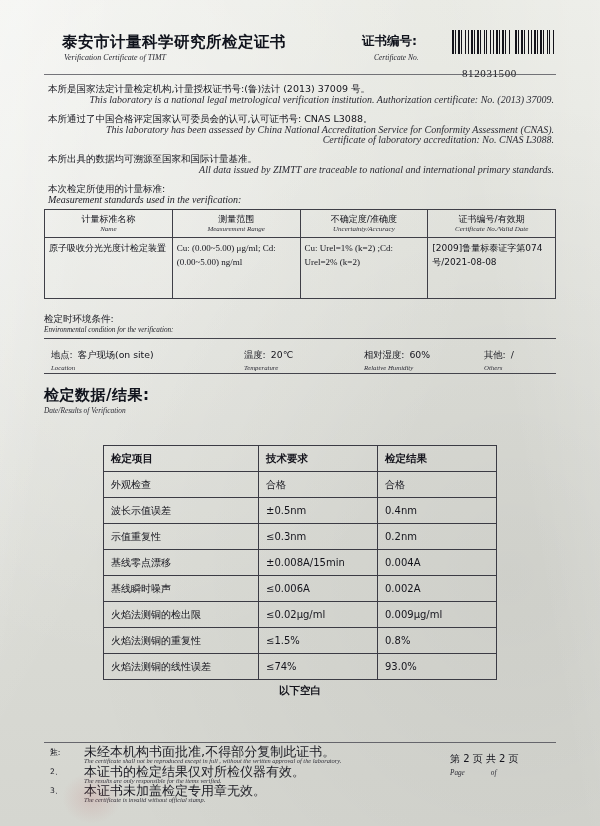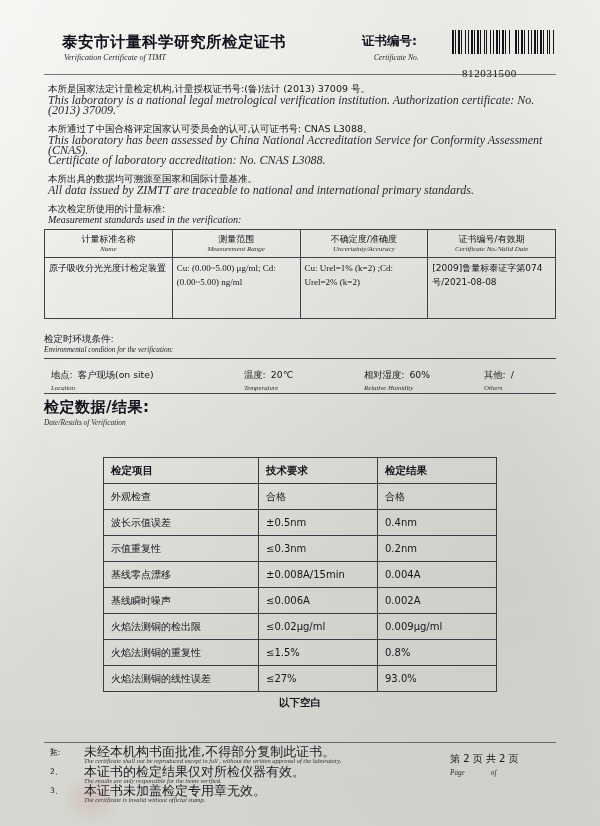--- a/index.html
+++ b/index.html
@@ -62,21 +62,21 @@
     position:absolute;left:418px;top:37px;
     font-size:11px;letter-spacing:0.6px;color:#15151c;
     font-family:"Liberation Serif","DejaVu Serif",serif;
   }
   .rule{height:1px;background:#4a4a52;opacity:.75;}
 
   
   .stmts{padding:7px 2px 0 4px;}
   .stmt{margin-bottom:7px;}
   .stmt .l1{font-size:9.5px;line-height:13px;color:#14141c;}
-  .stmt .l2{font-size:12px;line-height:10px;color:#2a2a33;}
+  .stmt .l2{font-size:10px;line-height:10px;color:#2a2a33;text-align:right;}
 
   .sec-label{margin-top:4px;}
   .sec-label .l1{font-size:9.5px;line-height:13px;}
   .sec-label .l2{font-size:10px;line-height:10px;}
 
   
   table{border-collapse:collapse;}
   .tbl-std{width:100%;margin-top:4px;table-layout:fixed;}
   .tbl-std td,.tbl-std th{
     border:1px solid #3f3f47;
@@ -95,21 +95,21 @@
     margin-top:3px;border-top:1px solid #44444c;border-bottom:1px solid #44444c;
     height:34px;position:relative;
   }
   .env-item{position:absolute;top:4px;}
   .env-item .k{font-size:9.3px;color:#14141c;}
   .env-item .v{font-size:9.3px;color:#14141c;}
   .env-item .sub{font-size:6.8px;color:#2c2c35;margin-top:2px;}
   .e1{left:7px;} .e2{left:200px;} .e3{left:320px;} .e4{left:440px;}
 
   
-  .res-head{margin-top:4px;}
+  .res-head{margin-top:12px;}
   .res-head .l1{font-size:15px;font-weight:bold;color:#10131c;letter-spacing:0.5px;}
   .res-head .l2{font-size:7.4px;color:#2a2a33;margin-top:1px;}
 
   .tbl-res{
     width:348px;margin:30px auto 0 auto;table-layout:fixed;
   }
   .tbl-res td{
     border:1px solid #3b3b44;
     height:23px;padding:1px 7px;
     font-size:10px;color:#14141c;
@@ -281,21 +281,21 @@
         <td class="cn">≤0.02μg/ml</td>
         <td class="cn">0.009μg/ml</td>
       </tr>
       <tr>
         <td class="cn">火焰法测铜的重复性</td>
         <td class="cn">≤1.5%</td>
         <td class="cn">0.8%</td>
       </tr>
       <tr>
         <td class="cn">火焰法测铜的线性误差</td>
-        <td class="cn">≤27%</td>
+        <td class="cn">≤74%</td>
         <td class="cn">93.0%</td>
       </tr>
     </tbody>
       </table>
 
     <div class="blank-note cn">以下空白</div>
 
     <div class="foot-rule"></div>
     <div class="notes">
       <div class="lead cn">注:</div>

